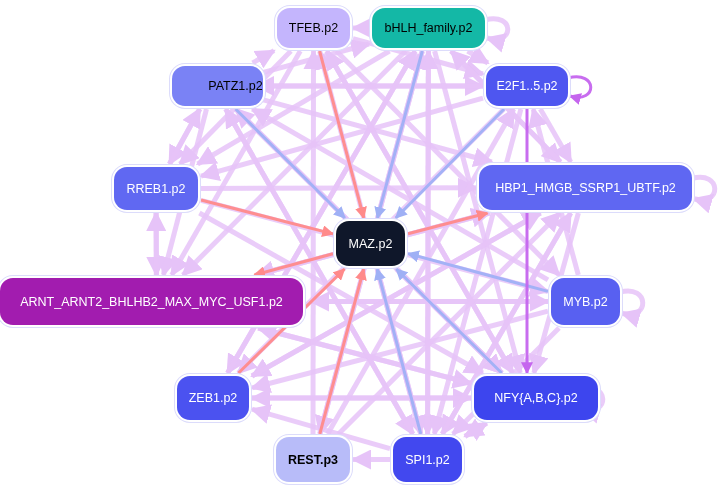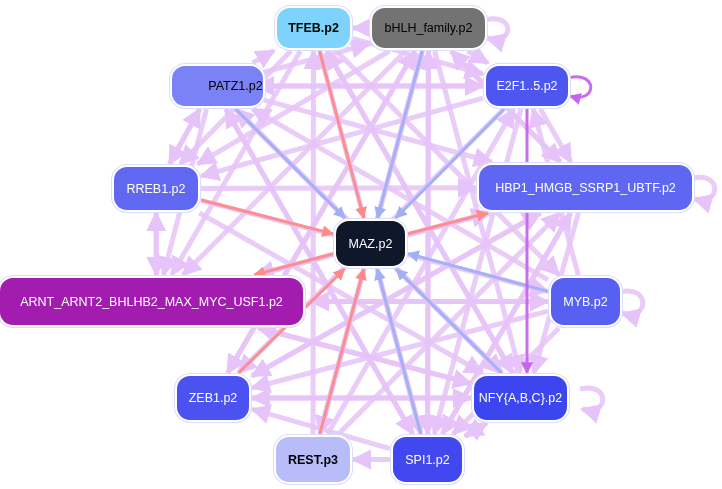--- a/index.html
+++ b/index.html
@@ -112,24 +112,24 @@
       <path d="M319.6,51.0 L363.8,218.0" fill="none" stroke="#ff8a8a" stroke-width="3" stroke-opacity="0.95" marker-end="url(#arr-positive)"></path>
       <path d="M201.0,200.0 L333.0,233.9" fill="none" stroke="#ff8a8a" stroke-width="3" stroke-opacity="0.95" marker-end="url(#arr-positive)"></path>
       <path d="M333.0,253.7 L254.3,275.0" fill="none" stroke="#ff8a8a" stroke-width="3" stroke-opacity="0.95" marker-end="url(#arr-positive)"></path>
       <path d="M319.8,434.0 L363.7,269.0" fill="none" stroke="#ff8a8a" stroke-width="3" stroke-opacity="0.95" marker-end="url(#arr-positive)"></path>
       <path d="M238.5,373.0 L344.5,269.0" fill="none" stroke="#ff8a8a" stroke-width="3" stroke-opacity="0.95" marker-end="url(#arr-positive)"></path>
       <path d="M568,78 C598,70 598,104 570,96" fill="none" stroke="#c565ee" stroke-width="3" stroke-opacity="0.95" marker-end="url(#arr-strong)"></path>
       <path d="M527.0,109.0 L527.0,373.0" fill="none" stroke="#c565ee" stroke-width="3" stroke-opacity="0.95" marker-end="url(#arr-strong)"></path>
     </g>
 </svg>
 <div id="nodes">
-    <div class="node" style="left: 277px; top: 8px; width: 73px; height: 40px; background: #7dd3fc; color: rgb(0, 0, 0); font-weight: bold;">
+    <div class="node" style="left: 277px; top: 8px; width: 73px; height: 40px; background: #c4b5fd; color: rgb(0, 0, 0);">
       <span>TFEB.p2</span>
     </div>
-    <div class="node" style="left: 372px; top: 8px; width: 113px; height: 40px; background: #737373; color: rgb(0, 0, 0);">
+    <div class="node" style="left: 372px; top: 8px; width: 113px; height: 40px; background: #14b8a6; color: rgb(0, 0, 0);">
       <span>bHLH_family.p2</span>
     </div>
     <div class="node" style="left: 172px; top: 66px; width: 91px; height: 40px; background: rgb(122, 130, 245); color: rgb(0, 0, 0); padding-left: 36px;">
       <span>PATZ1.p2</span>
     </div>
     <div class="node" style="left: 486px; top: 66px; width: 82px; height: 40px; background: rgb(78, 86, 240); color: rgb(255, 255, 255);">
       <span>E2F1..5.p2</span>
     </div>
     <div class="node" style="left: 114px; top: 167px; width: 84px; height: 43px; background: rgb(96, 104, 242); color: rgb(255, 255, 255);">
       <span>RREB1.p2</span>
@@ -142,21 +142,21 @@
     </div>
     <div class="node" style="left: 0; top: 278px; width: 303px; height: 47px; background: #a21caf; color: rgb(255, 255, 255);">
       <span>ARNT_ARNT2_BHLHB2_MAX_MYC_USF1.p2</span>
     </div>
     <div class="node" style="left: 551px; top: 278px; width: 69px; height: 47px; background: rgb(88, 96, 241); color: rgb(255, 255, 255);">
       <span>MYB.p2</span>
     </div>
     <div class="node" style="left: 177px; top: 376px; width: 72px; height: 44px; background: rgb(75, 82, 240); color: rgb(255, 255, 255);">
       <span>ZEB1.p2</span>
     </div>
-    <div class="node" style="left: 474px; top: 376px; width: 93px; height: 44px; background: rgb(61, 69, 238); color: rgb(255, 255, 255);">
+    <div class="node" style="left: 474px; top: 376px; width: 124px; height: 44px; background: rgb(61, 69, 238); color: rgb(255, 255, 255);">
       <span>NFY{A,B,C}.p2</span>
     </div>
     <div class="node" style="left: 276px; top: 437px; width: 74px; height: 45px; background: rgb(184, 188, 249); color: rgb(0, 0, 0); font-weight: bold;">
       <span>REST.p3</span>
     </div>
     <div class="node" style="left: 393px; top: 437px; width: 69px; height: 45px; background: rgb(66, 72, 239); color: rgb(255, 255, 255);">
       <span>SPI1.p2</span>
     </div>
   </div>
 

